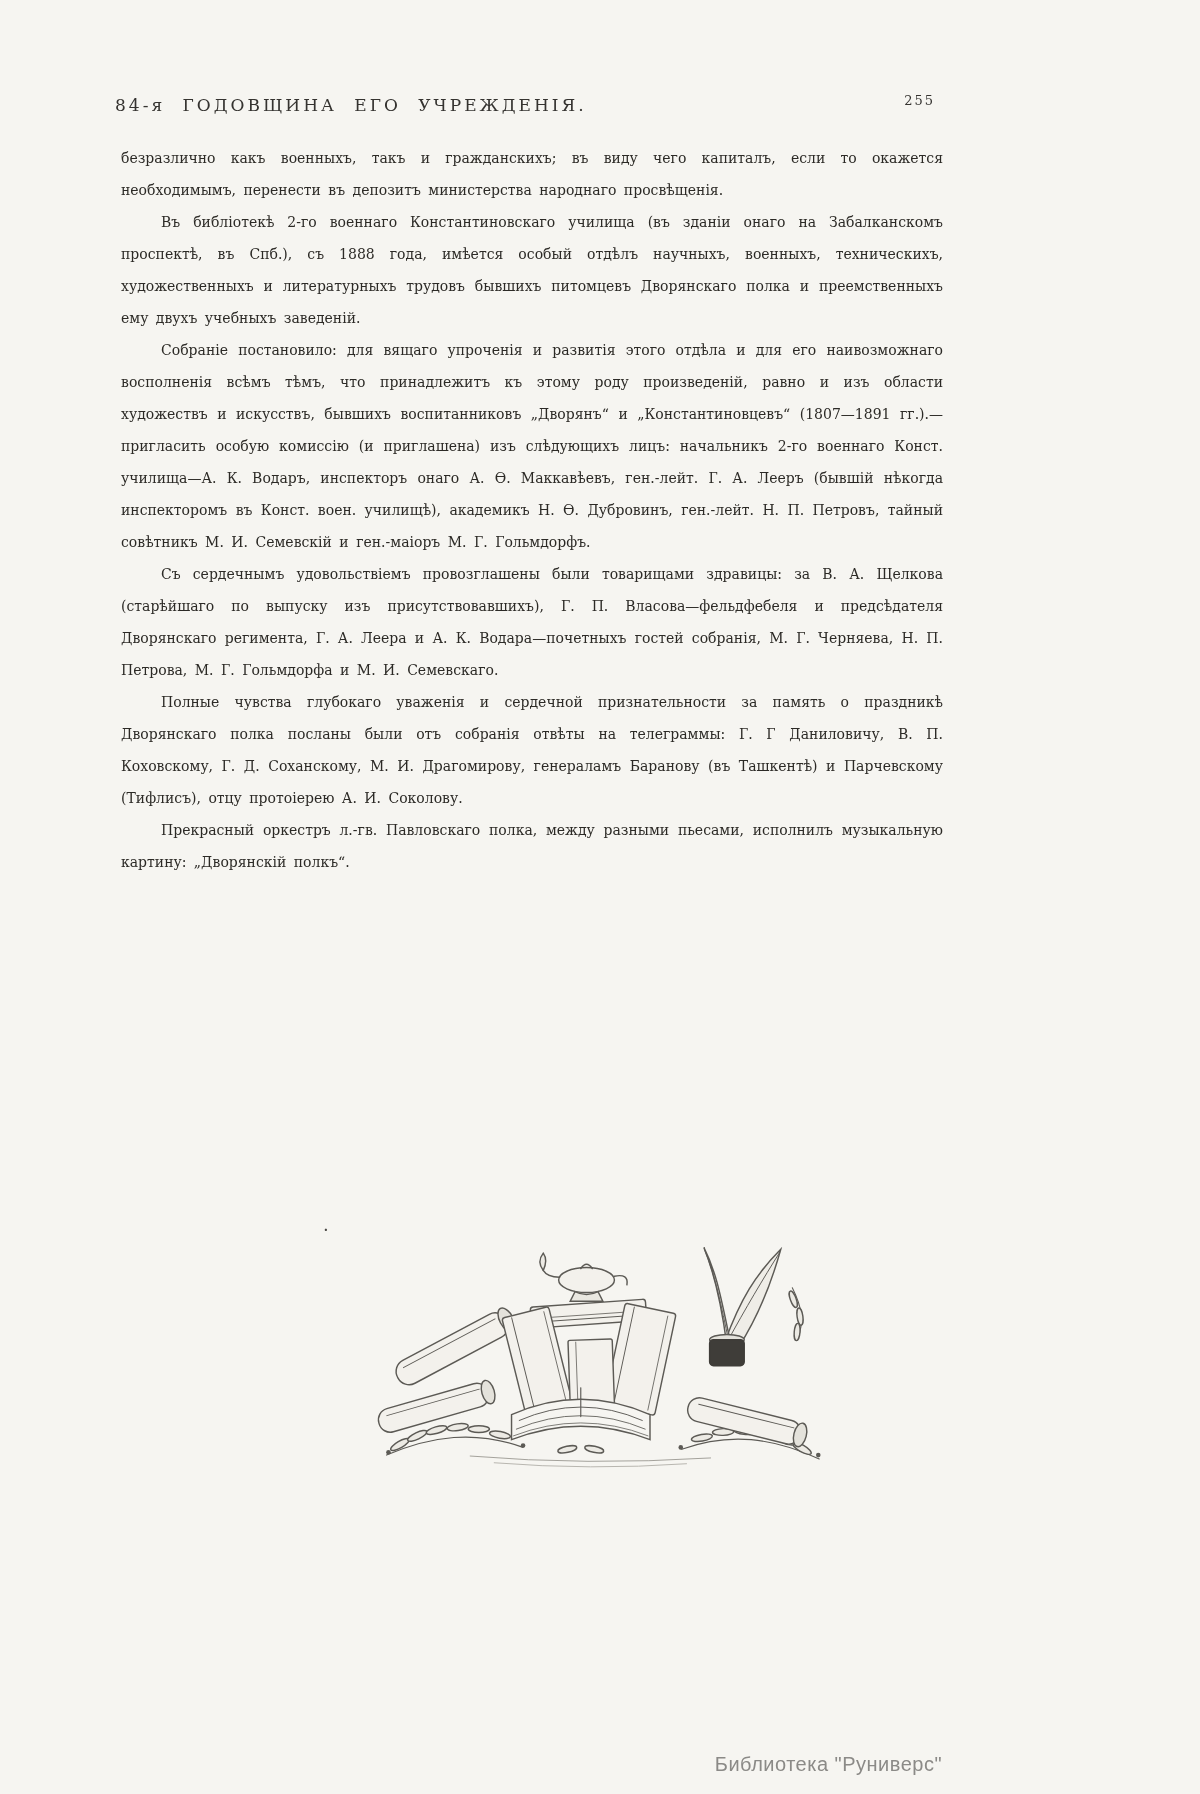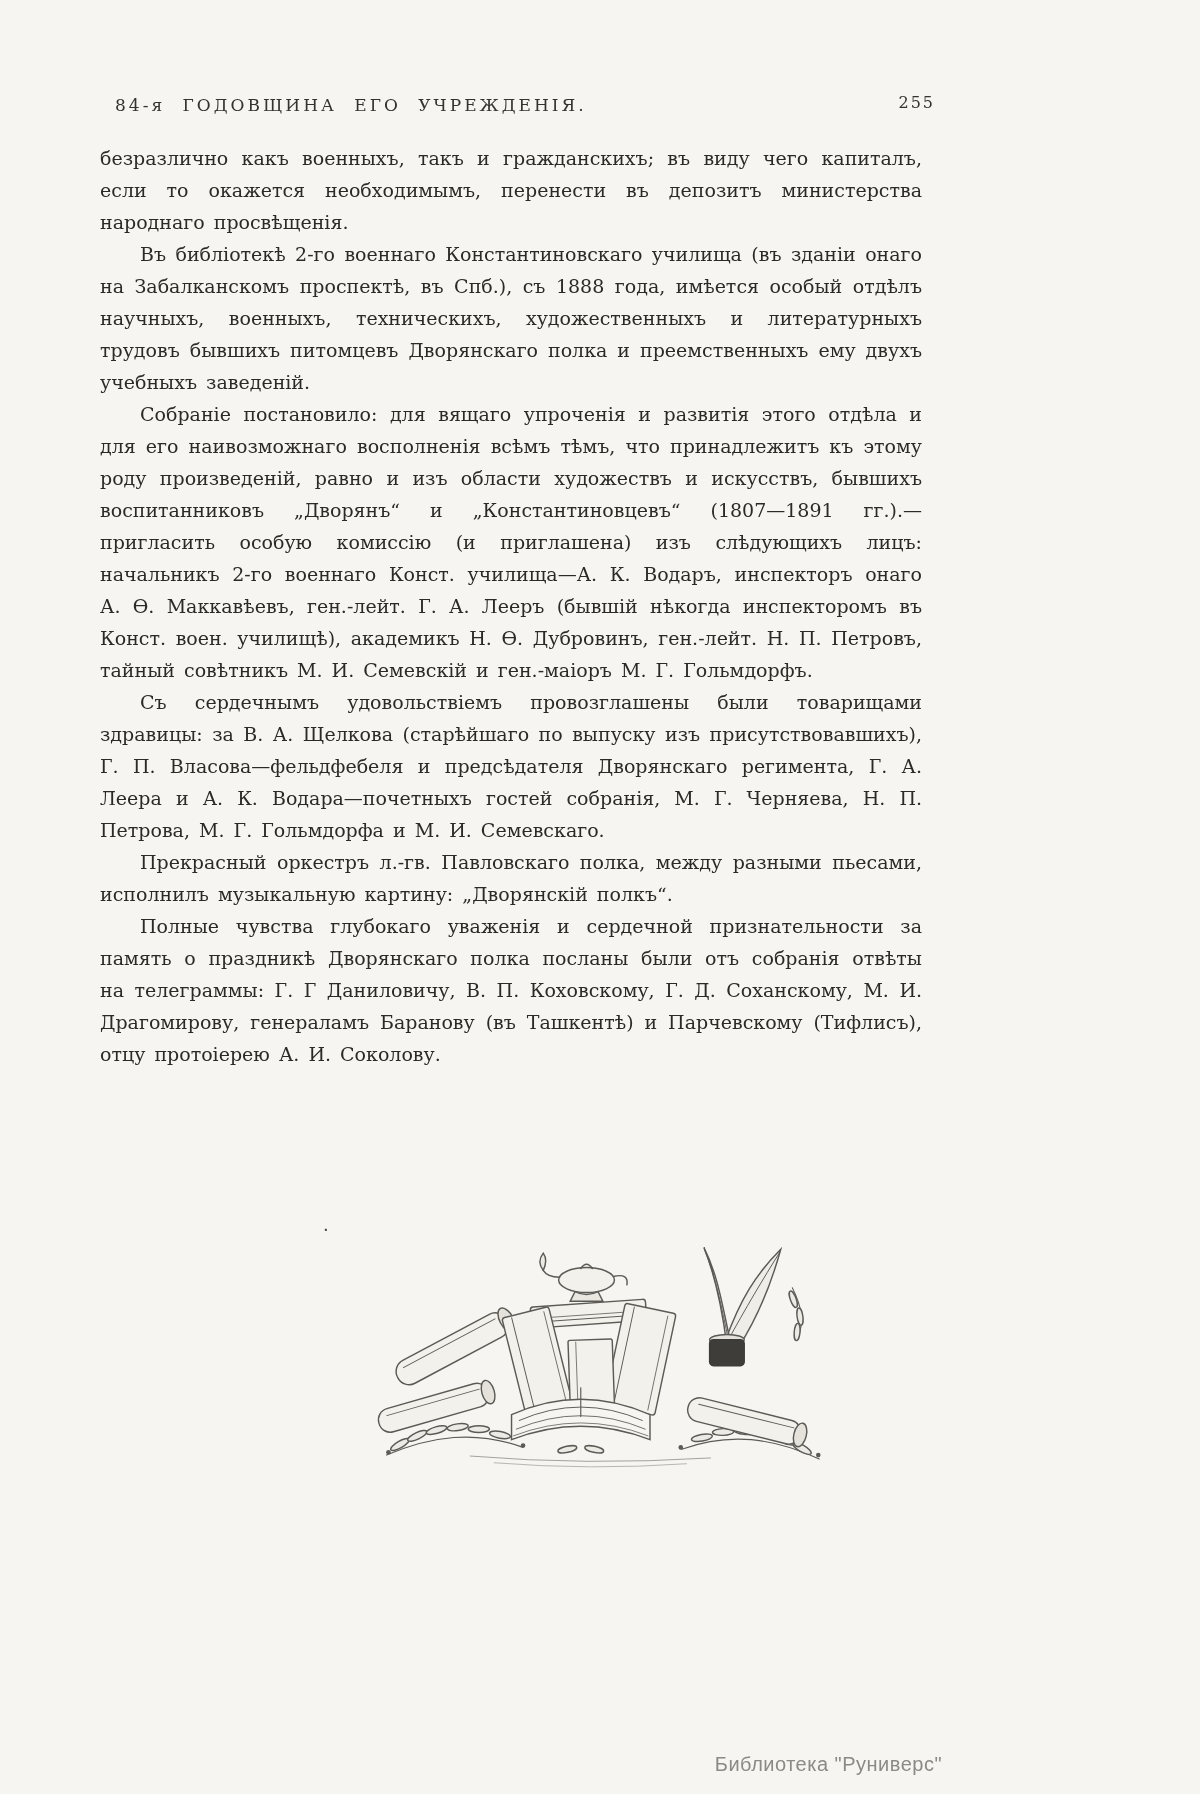--- a/index.html
+++ b/index.html
@@ -22,31 +22,31 @@
     width: 822px;
     font-size: 17px;
     letter-spacing: 3px;
     word-spacing: 9px;
     color: #353330;
   }
   .page-number {
     position: absolute;
     right: 2px;
     top: -2px;
-    font-size: 16px;
+    font-size: 13px;
     letter-spacing: 2px;
     word-spacing: normal;
   }
 
   .page-body {
     position: absolute;
     top: 142px;
-    left: 100px;
+    left: 121px;
     width: 822px;
-    font-size: 19px;
+    font-size: 14px;
     line-height: 32px;
     text-align: justify;
     word-spacing: 3px;
   }
   .para { text-indent: 40px; }
   .para.no-indent { text-indent: 0; }
 
   .illustration-wrap {
     position: absolute;
     top: 1232px;
@@ -83,22 +83,22 @@
   <header class="page-header">
     <span>84-я ГОДОВЩИНА ЕГО УЧРЕЖДЕНІЯ.</span>
     <span class="page-number">255</span>
   </header>
 
   <main class="page-body">
     <p class="para no-indent">безразлично какъ военныхъ, такъ и гражданскихъ; въ виду чего капиталъ, если то окажется необходимымъ, перенести въ депозитъ министерства народнаго просвѣщенія.</p>
     <p class="para">Въ библіотекѣ 2-го военнаго Константиновскаго училища (въ зданіи онаго на Забалканскомъ проспектѣ, въ Спб.), съ 1888 года, имѣется особый отдѣлъ научныхъ, военныхъ, техническихъ, художественныхъ и литературныхъ трудовъ бывшихъ питомцевъ Дворянскаго полка и преемственныхъ ему двухъ учебныхъ заведеній.</p>
     <p class="para">Собраніе постановило: для вящаго упроченія и развитія этого отдѣла и для его наивозможнаго восполненія всѣмъ тѣмъ, что принадлежитъ къ этому роду произведеній, равно и изъ области художествъ и искусствъ, бывшихъ воспитанниковъ „Дворянъ“ и „Константиновцевъ“ (1807—1891 гг.).—пригласить особую комиссію (и приглашена) изъ слѣдующихъ лицъ: начальникъ 2-го военнаго Конст. училища—А. К. Водаръ, инспекторъ онаго А. Ѳ. Маккавѣевъ, ген.-лейт. Г. А. Лееръ (бывшій нѣкогда инспекторомъ въ Конст. воен. училищѣ), академикъ Н. Ѳ. Дубровинъ, ген.-лейт. Н. П. Петровъ, тайный совѣтникъ М. И. Семевскій и ген.-маіоръ М. Г. Гольмдорфъ.</p>
     <p class="para">Съ сердечнымъ удовольствіемъ провозглашены были товарищами здравицы: за В. А. Щелкова (старѣйшаго по выпуску изъ присутствовавшихъ), Г. П. Власова—фельдфебеля и предсѣдателя Дворянскаго регимента, Г. А. Леера и А. К. Водара—почетныхъ гостей собранія, М. Г. Черняева, Н. П. Петрова, М. Г. Гольмдорфа и М. И. Семевскаго.</p>
+    <p class="para">Полные чувства глубокаго уваженія и сердечной признательности за память о праздникѣ Дворянскаго полка посланы были отъ собранія отвѣты на телеграммы: Г. Г Даниловичу, В. П. Коховскому, Г. Д. Соханскому, М. И. Драгомирову, генераламъ Баранову (въ Ташкентѣ) и Парчевскому (Тифлисъ), отцу протоіерею А. И. Соколову.</p>
     <p class="para">Прекрасный оркестръ л.-гв. Павловскаго полка, между разными пьесами, исполнилъ музыкальную картину: „Дворянскій полкъ“.</p>
-    <p class="para">Полные чувства глубокаго уваженія и сердечной признательности за память о праздникѣ Дворянскаго полка посланы были отъ собранія отвѣты на телеграммы: Г. Г Даниловичу, В. П. Коховскому, Г. Д. Соханскому, М. И. Драгомирову, генераламъ Баранову (въ Ташкентѣ) и Парчевскому (Тифлисъ), отцу протоіерею А. И. Соколову.</p>
   </main>
 
   <span class="tiny-mark">.</span>
 
   <div class="illustration-wrap">
     <svg width="540" height="250" viewBox="0 0 540 260" aria-hidden="true">
       <g stroke="#5c5a55" stroke-width="1.5" fill="none" stroke-linecap="round">
 
         <path d="M135 233 Q255 243 385 235" stroke="#a09e98" stroke-width="1"></path>
         <path d="M160 240 Q260 248 360 241" stroke="#b5b3ad" stroke-width="1"></path>

